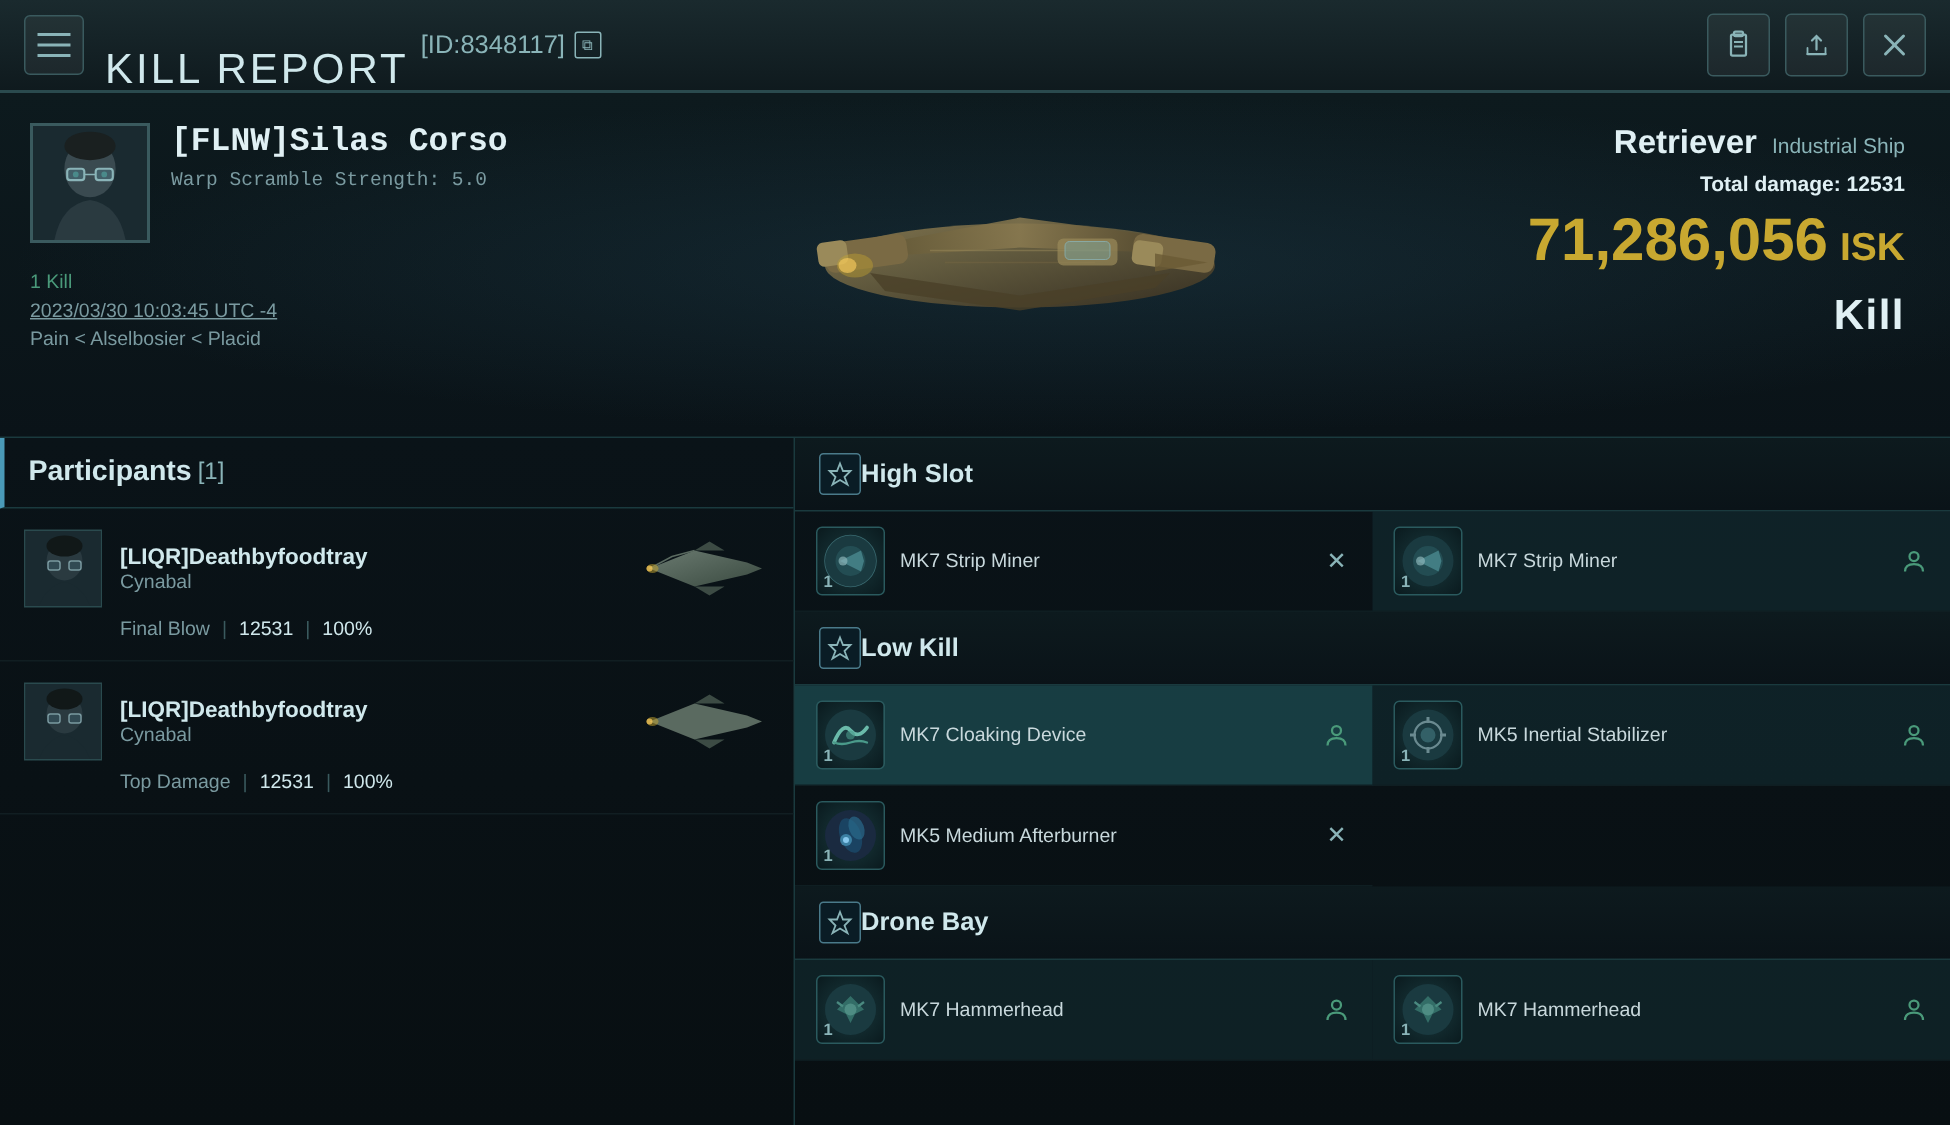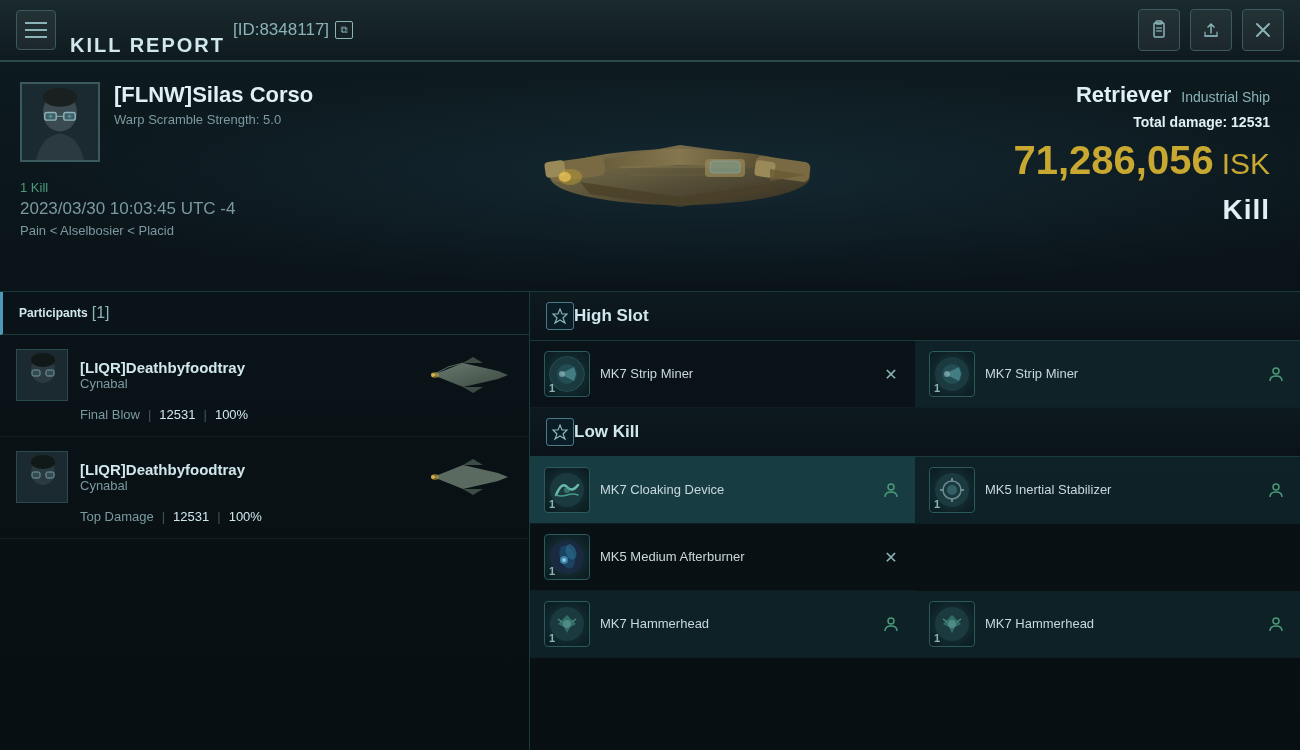--- a/index.html
+++ b/index.html
@@ -32,22 +32,22 @@
       border: 1px solid #3a5a5e;
       border-radius: 4px;
       margin-right: 14px;
     }
     .menu-btn span {
       width: 22px; height: 2px;
       background: #8ab4b8;
       display: block;
     }
     .header-title {
-      font-size: 20px;
-      font-weight: bold;
+      font-size: 28px;
+      font-weight: normal;
       color: #d0e8ec;
       letter-spacing: 2px;
       text-transform: uppercase;
       margin-top: 31px;
     }
     .header-id {
       font-size: 17px;
       color: #8ab4b8;
       margin-left: 8px;
     }
@@ -100,20 +100,21 @@
       width: 380px;
       flex-shrink: 0;
       position: relative;
       z-index: 1;
     }
     .pilot-top {
       display: flex;
       align-items: flex-start;
       gap: 14px;
       margin-bottom: 10px;
+      font-family: Liberation Mono, monospace;
     }
     .pilot-avatar {
       width: 80px; height: 80px;
       border: 2px solid #3a5a5e;
       background: linear-gradient(135deg, #1a2a2e, #0a1a1e);
       flex-shrink: 0;
       overflow: hidden;
       position: relative;
     }
     .pilot-avatar-face {
@@ -134,23 +135,24 @@
       font-size: 13px;
       color: #7a9aa0;
       margin-top: 4px;
     }
     .pilot-kills {
       font-size: 13px;
       color: #4a9a7a;
       margin-top: 8px;
     }
     .pilot-date {
-      font-size: 17px;
+      font-size: 13px;
       color: #7a9aa0;
       margin-top: 4px;
+      text-decoration: underline;
     }
     .pilot-location {
       font-size: 13px;
       color: #7a9aa0;
       margin-top: 4px;
     }
 
     
     .ship-area {
       flex: 1;
@@ -202,23 +204,23 @@
       font-weight: bold;
     }
     .isk-value {
       font-size: 40px;
       font-weight: bold;
       color: #c8a830;
       line-height: 1;
       margin-bottom: 4px;
     }
     .isk-label {
-      font-size: 30px;
+      font-size: 26px;
       color: #c8a830;
-      font-weight: normal;
+      font-weight: bold;
       margin-left: 8px;
     }
     .kill-badge {
       font-size: 28px;
       color: #e0f0f4;
       font-weight: bold;
       margin-top: 10px;
       letter-spacing: 1px;
     }
 
@@ -239,21 +241,21 @@
       background: linear-gradient(180deg, #0a1318 0%, #080f12 100%);
     }
     .participants-header {
       display: flex;
       align-items: center;
       padding: 12px 16px;
       border-bottom: 1px solid #1a3a3e;
       border-left: 3px solid #4a9ab8;
     }
     .participants-title {
-      font-size: 12px;
+      font-size: 19px;
       font-weight: bold;
       color: #d0e8ec;
     }
     .participants-count {
       color: #8ab4b8;
       margin-left: 4px;
     }
 
     .participant-card {
       padding: 14px 16px;
@@ -738,20 +740,28 @@
             </svg>
             <span class="module-qty">1</span>
           </div>
           <span class="module-name">MK5 Medium Afterburner</span>
           <div class="module-x-icon">✕</div>
         </div>
       </div>
     </div>
 
     <div class="slot-section">
+      <div class="slot-header">
+        <div class="slot-icon">
+          <svg width="18" height="18" viewBox="0 0 18 18" fill="none">
+            <path d="M9 2 L11 7 L16 7 L12 11 L14 16 L9 13 L4 16 L6 11 L2 7 L7 7 Z" stroke="#8ab4b8" stroke-width="1.2" fill="none"></path>
+          </svg>
+        </div>
+        <span class="slot-label">Drone Bay</span>
+      </div>
       <div class="modules-grid">
 
         <div class="module-item fitted">
           <div class="module-icon-wrap">
             <svg width="38" height="38" viewBox="0 0 38 38" fill="none">
               <circle cx="19" cy="19" r="17" fill="#1a3a40"></circle>
 
               <path d="M10 19 L19 10 L28 19 L22 22 L19 28 L16 22 Z" fill="#3a7a70" opacity="0.8"></path>
               <circle cx="19" cy="19" r="4" fill="#5a9a90" opacity="0.7"></circle>
               <line x1="10" y1="14" x2="14" y2="17" stroke="#4a8a80" stroke-width="1.5"></line>

